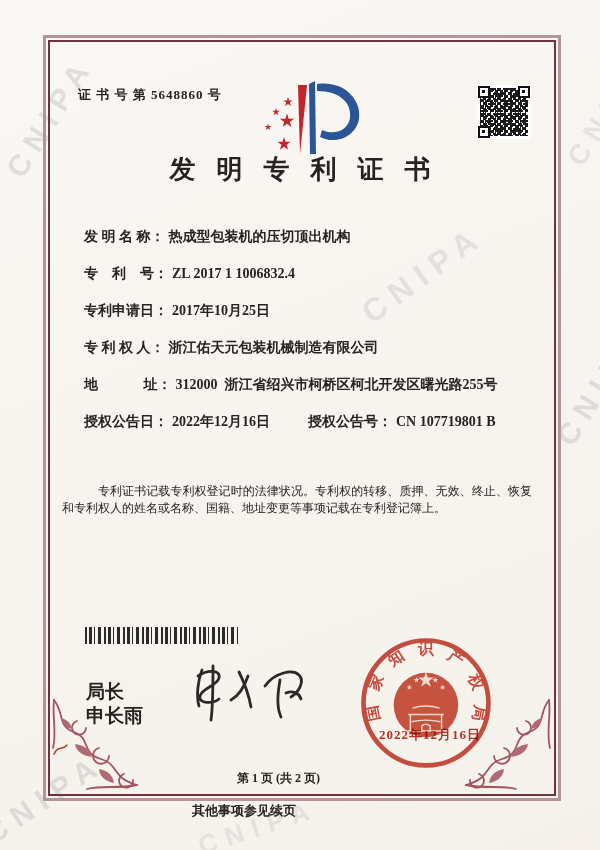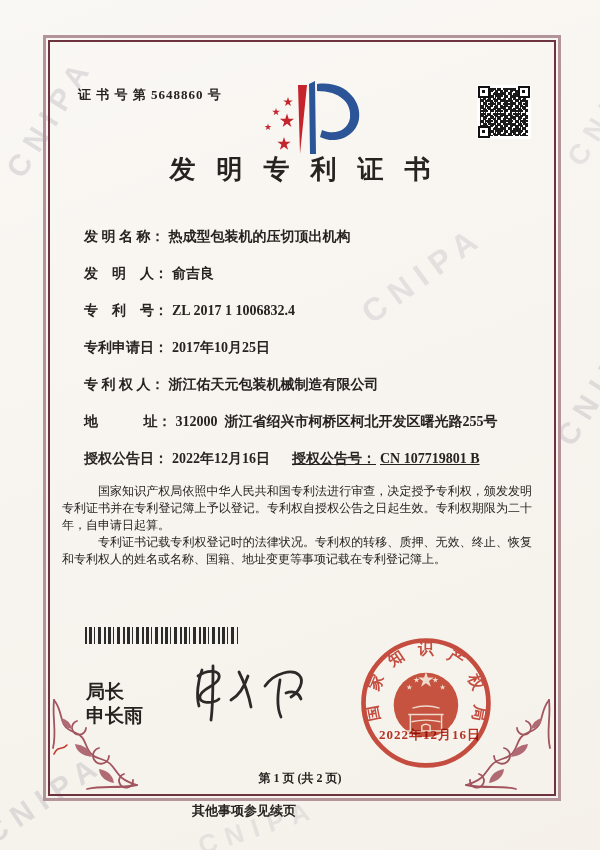--- a/index.html
+++ b/index.html
@@ -43,21 +43,21 @@
   .finder::after{content:""; position:absolute; left:2px; top:2px; width:3px; height:3px; background:#111;}
   .finder.tl{left:1px; top:1px;} .finder.tr{right:1px; top:1px;} .finder.bl{left:1px; bottom:1px;}
   .title{
     position:absolute; left:0; top:152px; width:600px; z-index:3; text-align:center;
     font-size:26px; font-weight:700; letter-spacing:21px; text-indent:21px;
   }
   
   .fields{position:absolute; left:84px; top:228px; width:450px; z-index:3;}
   .field-row{height:22px; margin-bottom:15px; font-size:14px; font-weight:700; white-space:nowrap;}
   .field-cell{display:inline-block;}
-  .field-cell + .field-cell{margin-left:22px;text-decoration:underline;}
+  .field-cell + .field-cell{margin-left:38px;}
   .fl{white-space:pre;}
   .fv{white-space:pre; margin-left:4px;}
   
   .paras{position:absolute; left:62px; top:483px; width:470px; z-index:3;}
   .paras p{margin:0; font-size:12px; line-height:17px; text-align:justify; text-indent:3em; font-weight:500;}
   
   .barcode{
     position:absolute; left:85px; top:627px; width:153px; height:17px; z-index:3;
     background:repeating-linear-gradient(90deg,
       #2b2b2b 0 2px, transparent 2px 4px,
@@ -69,21 +69,21 @@
   .signer{position:absolute; left:86px; top:680px; z-index:3; font-size:19px; font-weight:700; line-height:24px;}
   .signature{position:absolute; left:168px; top:662px; z-index:4;}
   .ink-mark{position:absolute; left:52px; top:742px; z-index:3;}
   
   .seal{position:absolute; left:352px; top:628px; z-index:5; mix-blend-mode:multiply;}
   .seal-date{
     position:absolute; left:360px; top:726px; width:140px; z-index:6; text-align:center;
     font-size:13px; font-weight:700; color:#bd3527; letter-spacing:1px; mix-blend-mode:multiply;
   }
   
-  .page-num{position:absolute; left:0; top:770px; width:600px; z-index:3; text-align:center; font-size:12px; font-weight:600;}
+  .page-num{position:absolute; left:0; top:770px; width:557px; z-index:3; text-align:center; font-size:12px; font-weight:600;}
   .foot-note{position:absolute; left:0; top:802px; width:488px; z-index:3; text-align:center; font-size:13px; font-weight:700;}
 </style>
 </head>
 <body>
 
 <div id="page">
 
   <div class="wm wm-a">CNIPA</div>
   <div class="wm wm-b">CNIPA</div>
   <div class="wm wm-c">CNIPA</div>
@@ -148,30 +148,28 @@
     <div class="qr-noise"></div>
     <div class="finder tl"></div>
     <div class="finder tr"></div>
     <div class="finder bl"></div>
   </div>
 
   <div class="title">发明专利证书</div>
 
   <div class="fields">
       <div class="field-row"><span class="field-cell"><span class="fl">发 明 名 称：</span><span class="fv">热成型包装机的压切顶出机构</span></span></div>
-      <div class="field-row"><span class="field-cell"><span class="fl">发    明    人：</span><span class="fv">俞吉良</span></span></div>
       <div class="field-row"><span class="field-cell"><span class="fl">专    利    号：</span><span class="fv">ZL 2017 1 1006832.4</span></span></div>
       <div class="field-row"><span class="field-cell"><span class="fl">专利申请日：</span><span class="fv">2017年10月25日</span></span></div>
       <div class="field-row"><span class="field-cell"><span class="fl">专 利 权 人：</span><span class="fv">浙江佑天元包装机械制造有限公司</span></span></div>
       <div class="field-row"><span class="field-cell"><span class="fl">地             址：</span><span class="fv">312000  浙江省绍兴市柯桥区柯北开发区曙光路255号</span></span></div>
       <div class="field-row"><span class="field-cell"><span class="fl">授权公告日：</span><span class="fv">2022年12月16日</span></span><span class="field-cell"><span class="fl">授权公告号：</span><span class="fv">CN 107719801 B</span></span></div>
     </div>
 
   <div class="paras">
-      <p>国家知识产权局依照中华人民共和国专利法进行审查，决定授予专利权，颁发发明专利证书并在专利登记簿上予以登记。专利权自授权公告之日起生效。专利权期限为二十年，自申请日起算。</p>
       <p>专利证书记载专利权登记时的法律状况。专利权的转移、质押、无效、终止、恢复和专利权人的姓名或名称、国籍、地址变更等事项记载在专利登记簿上。</p>
     </div>
 
   <div class="barcode"></div>
 
   <div class="signer">
     <div>局长</div>
     <div>申长雨</div>
   </div>
 

